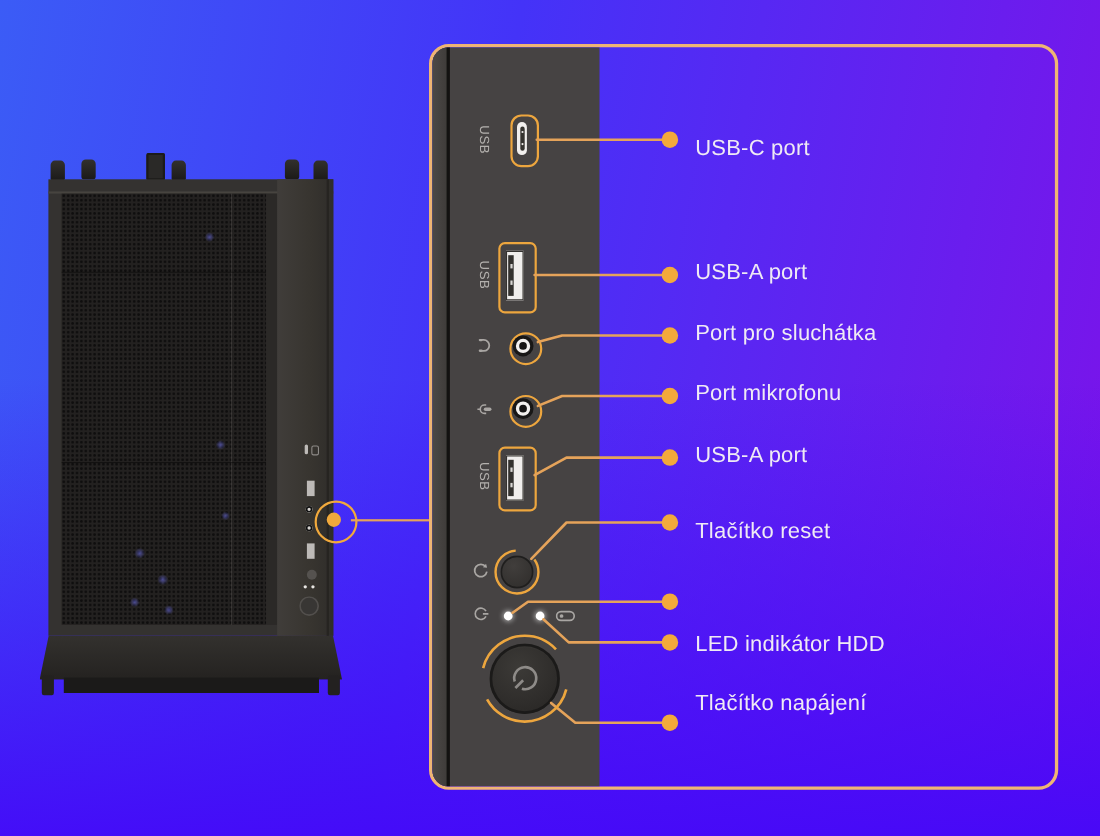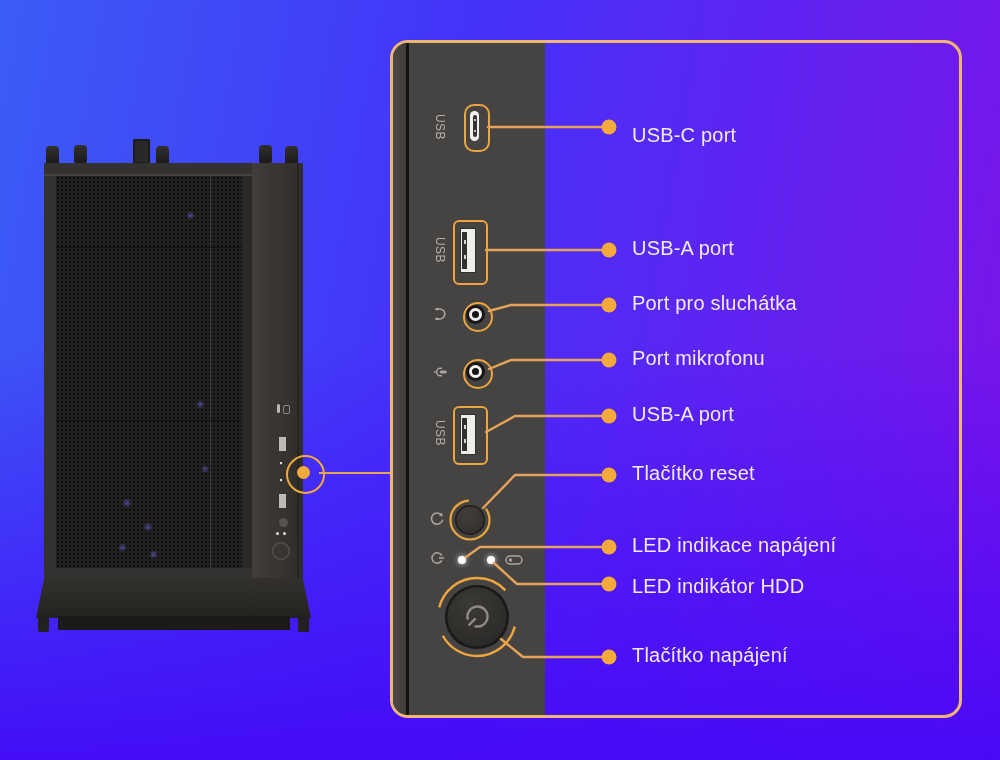--- a/index.html
+++ b/index.html
@@ -248,19 +248,18 @@
         <circle cx="216" cy="541" r="7.5"></circle>
         <circle cx="216" cy="614" r="7.5"></circle>
       </g>
     </svg>
 
     <div class="callout-label" style="top:57px;margin-top:24px;">USB-C port</div>
     <div class="callout-label" style="top:194px;">USB-A port</div>
     <div class="callout-label" style="top:304px;">Port mikrofonu</div>
     <div class="callout-label" style="top:249px;">Port pro sluchátka</div>
     <div class="callout-label" style="top:360px;">USB-A port</div>
-    <div class="callout-label" style="top:419px;">Tlačítko reset</div>
-    <div class="callout-label" style="top:491px;">LED indikace napájení</div>
+    <div class="callout-label" style="top:429px;">Tlačítko reset</div>
     <div class="callout-label" style="top:532px;">LED indikátor HDD</div>
-    <div class="callout-label" style="top:601px;">Tlačítko napájení</div>
+    <div class="callout-label" style="top:585px;">Tlačítko napájení</div>
   </div>
 
 </div>
 
 </body></html>

